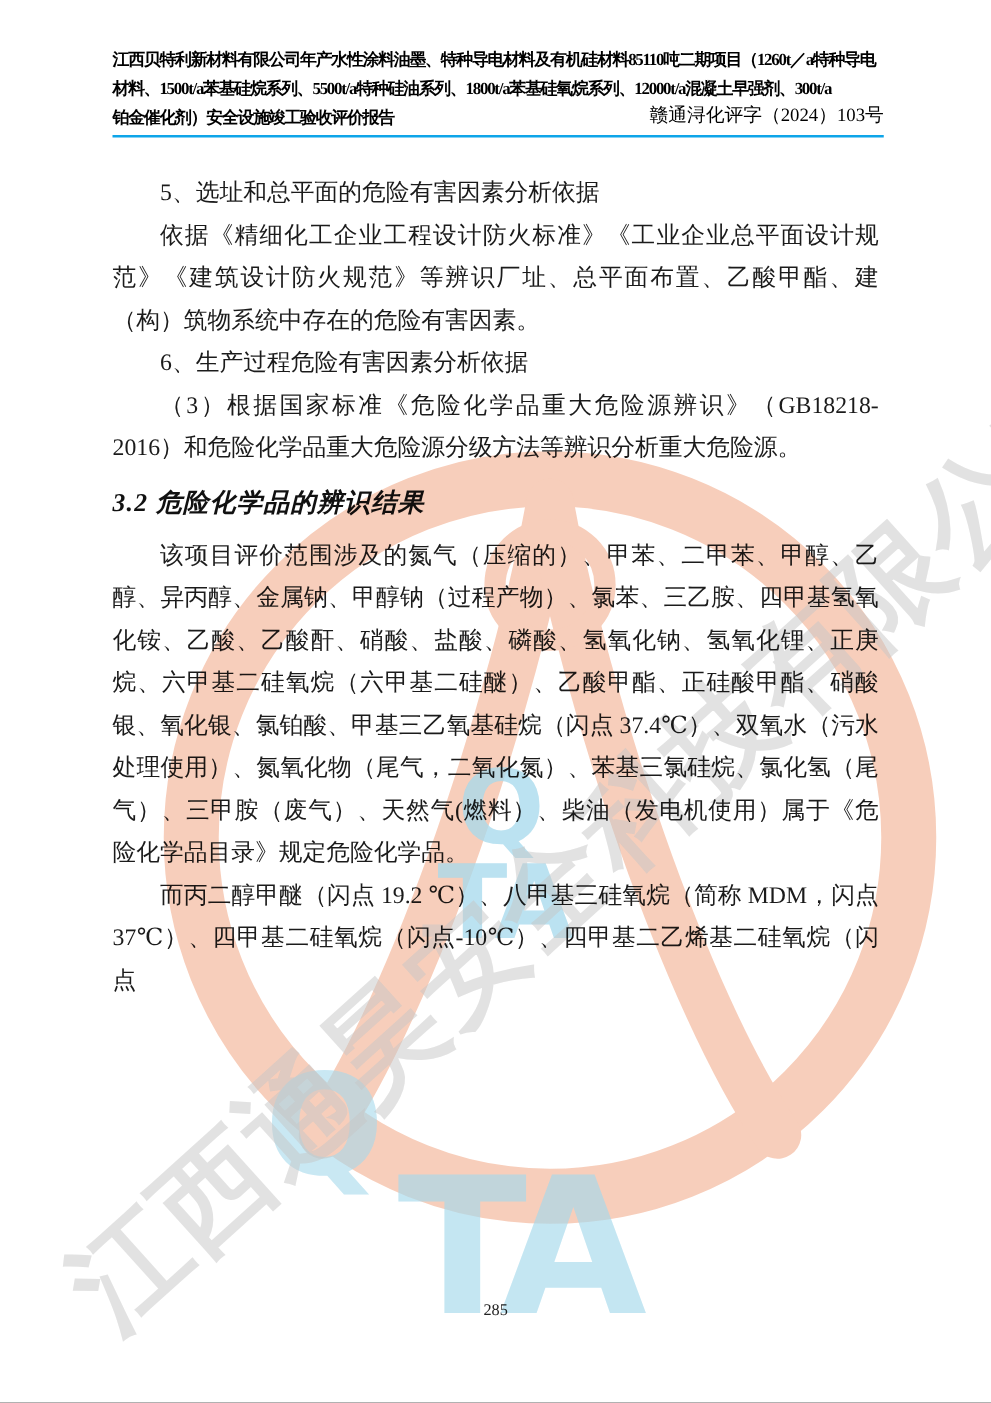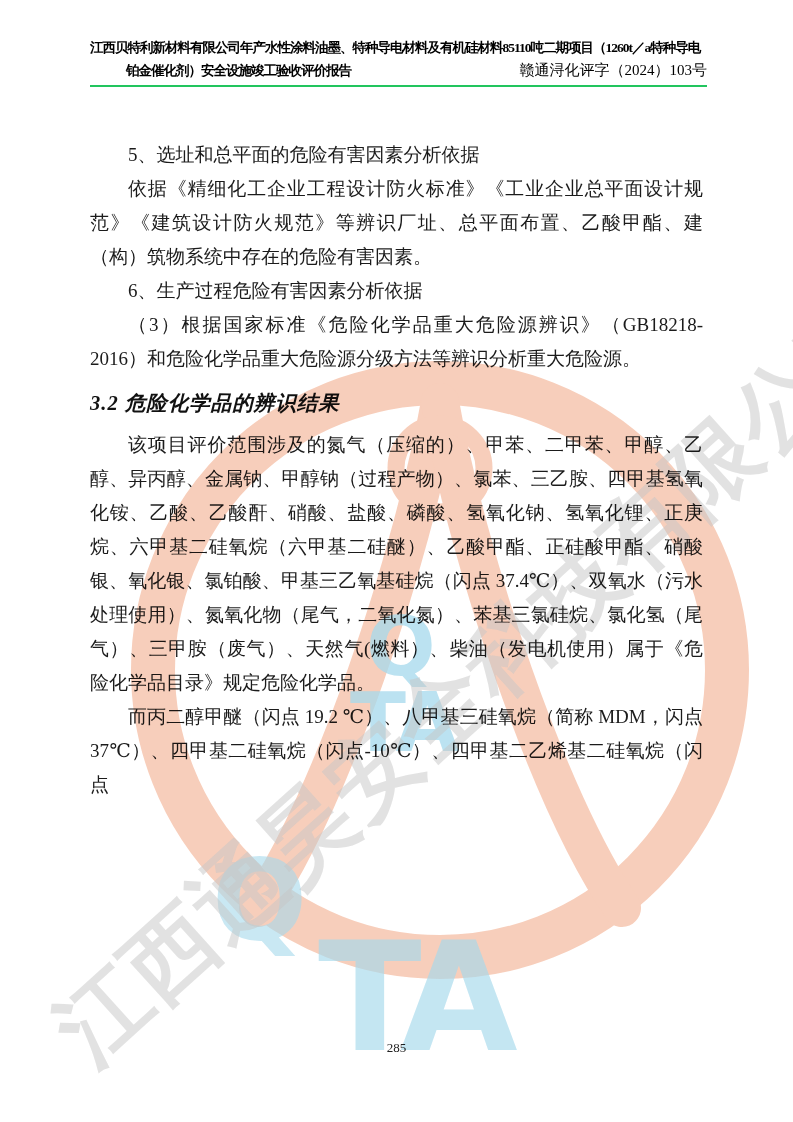--- a/index.html
+++ b/index.html
@@ -14,25 +14,25 @@
   }
   
   .header{
     position:absolute;
     top:36px;left:90px;width:617px;
     font-size:13.5px;
     letter-spacing:-1px;
     font-weight:bold;
     line-height:23px;
     color:#000;
-    border-bottom:2px solid #22c55e;
+    border-bottom:2px solid #0ea5e9;
     padding-bottom:3px;
   }
   .header-line{white-space:nowrap;overflow:visible;}
-  .header-line-last{display:flex;justify-content:space-between;align-items:flex-end;margin-left:36px;}
+  .header-line-last{display:flex;justify-content:space-between;align-items:flex-end;}
   .doc-number{
     font-size:15px;
     letter-spacing:0;
     font-weight:normal;
     white-space:nowrap;
   }
   
   .doc-body{
     position:absolute;
     top:138px;left:90px;width:613px;
@@ -96,20 +96,21 @@
     letter-spacing:1px;
   }
 </style>
 </head>
 <body>
 
 <div class="page">
 
   <div class="header">
     <div class="header-line">江西贝特利新材料有限公司年产水性涂料油墨、特种导电材料及有机硅材料85110吨二期项目（1260t／a特种导电</div>
+    <div class="header-line">材料、1500t/a苯基硅烷系列、5500t/a特种硅油系列、1800t/a苯基硅氧烷系列、12000t/a混凝土早强剂、300t/a</div>
     <div class="header-line header-line-last">
       <span>铂金催化剂）安全设施竣工验收评价报告</span>
       <span class="doc-number">赣通浔化评字（2024）103号</span>
     </div>
   </div>
 
   <div class="doc-body">
     <p class="para">5、选址和总平面的危险有害因素分析依据</p>
     <p class="para">依据《精细化工企业工程设计防火标准》《工业企业总平面设计规范》《建筑设计防火规范》等辨识厂址、总平面布置、乙酸甲酯、建（构）筑物系统中存在的危险有害因素。</p>
     <p class="para">6、生产过程危险有害因素分析依据</p>

